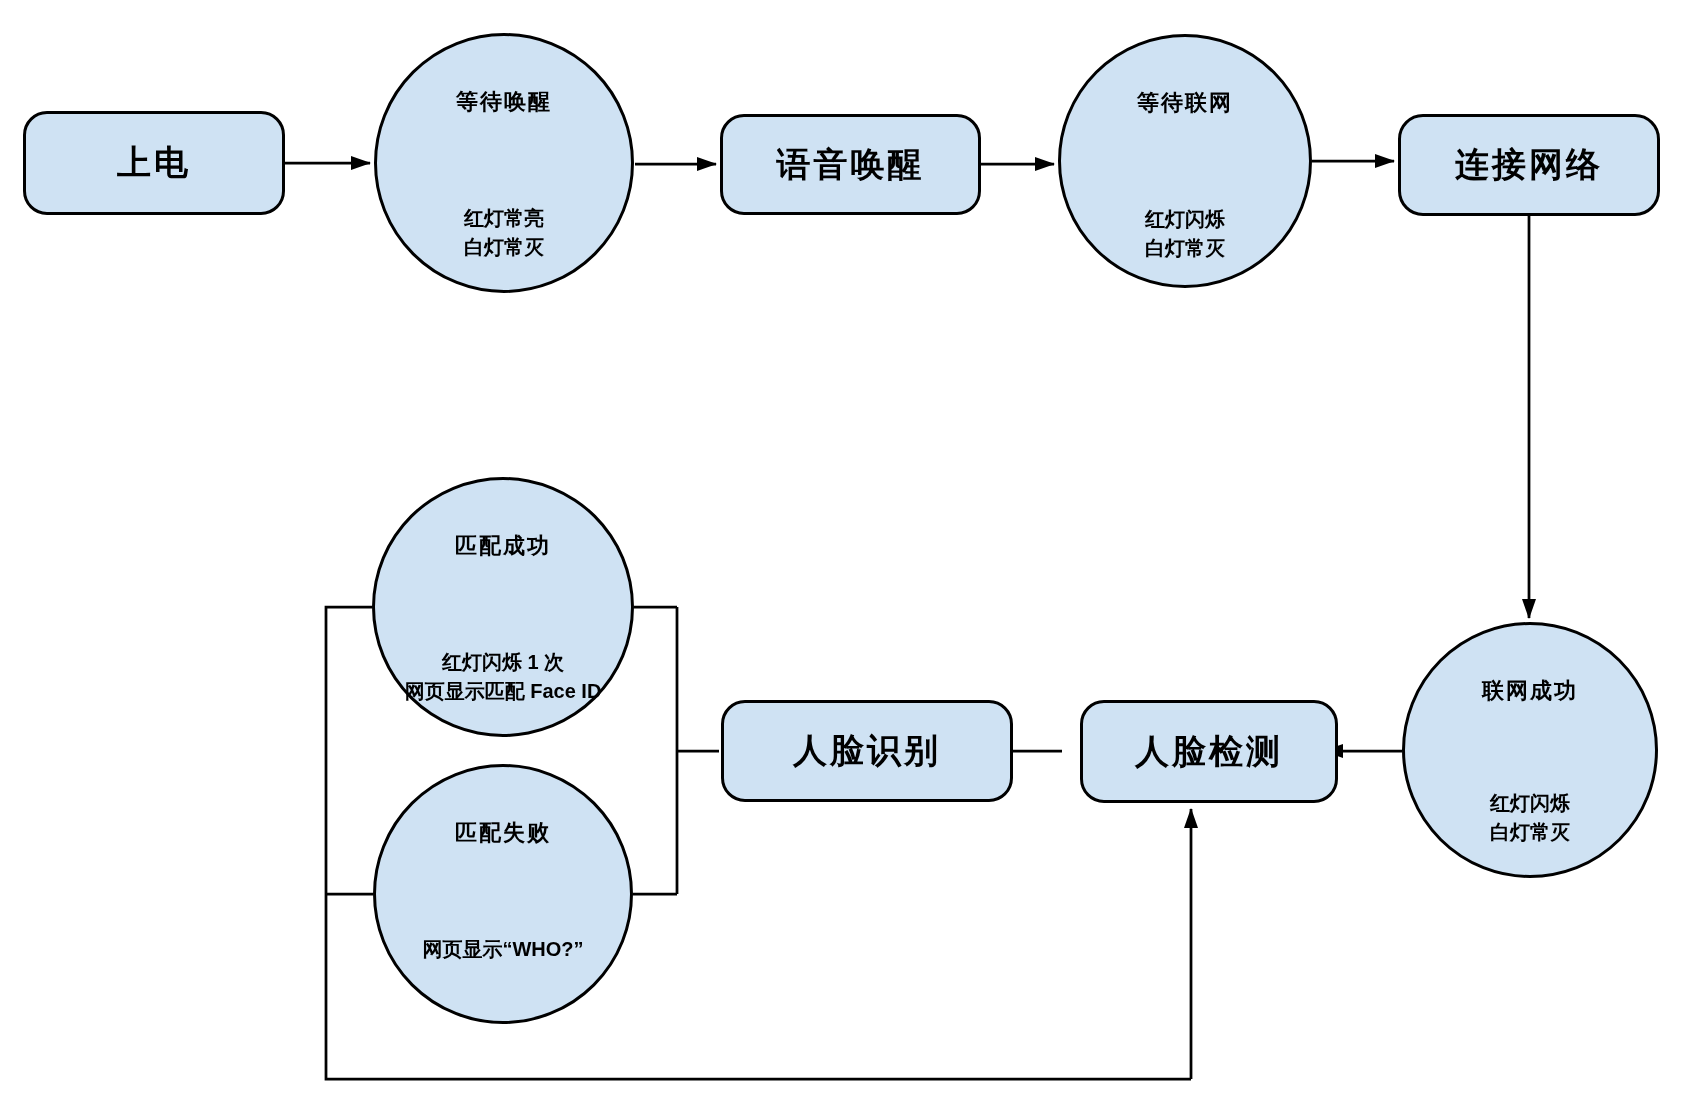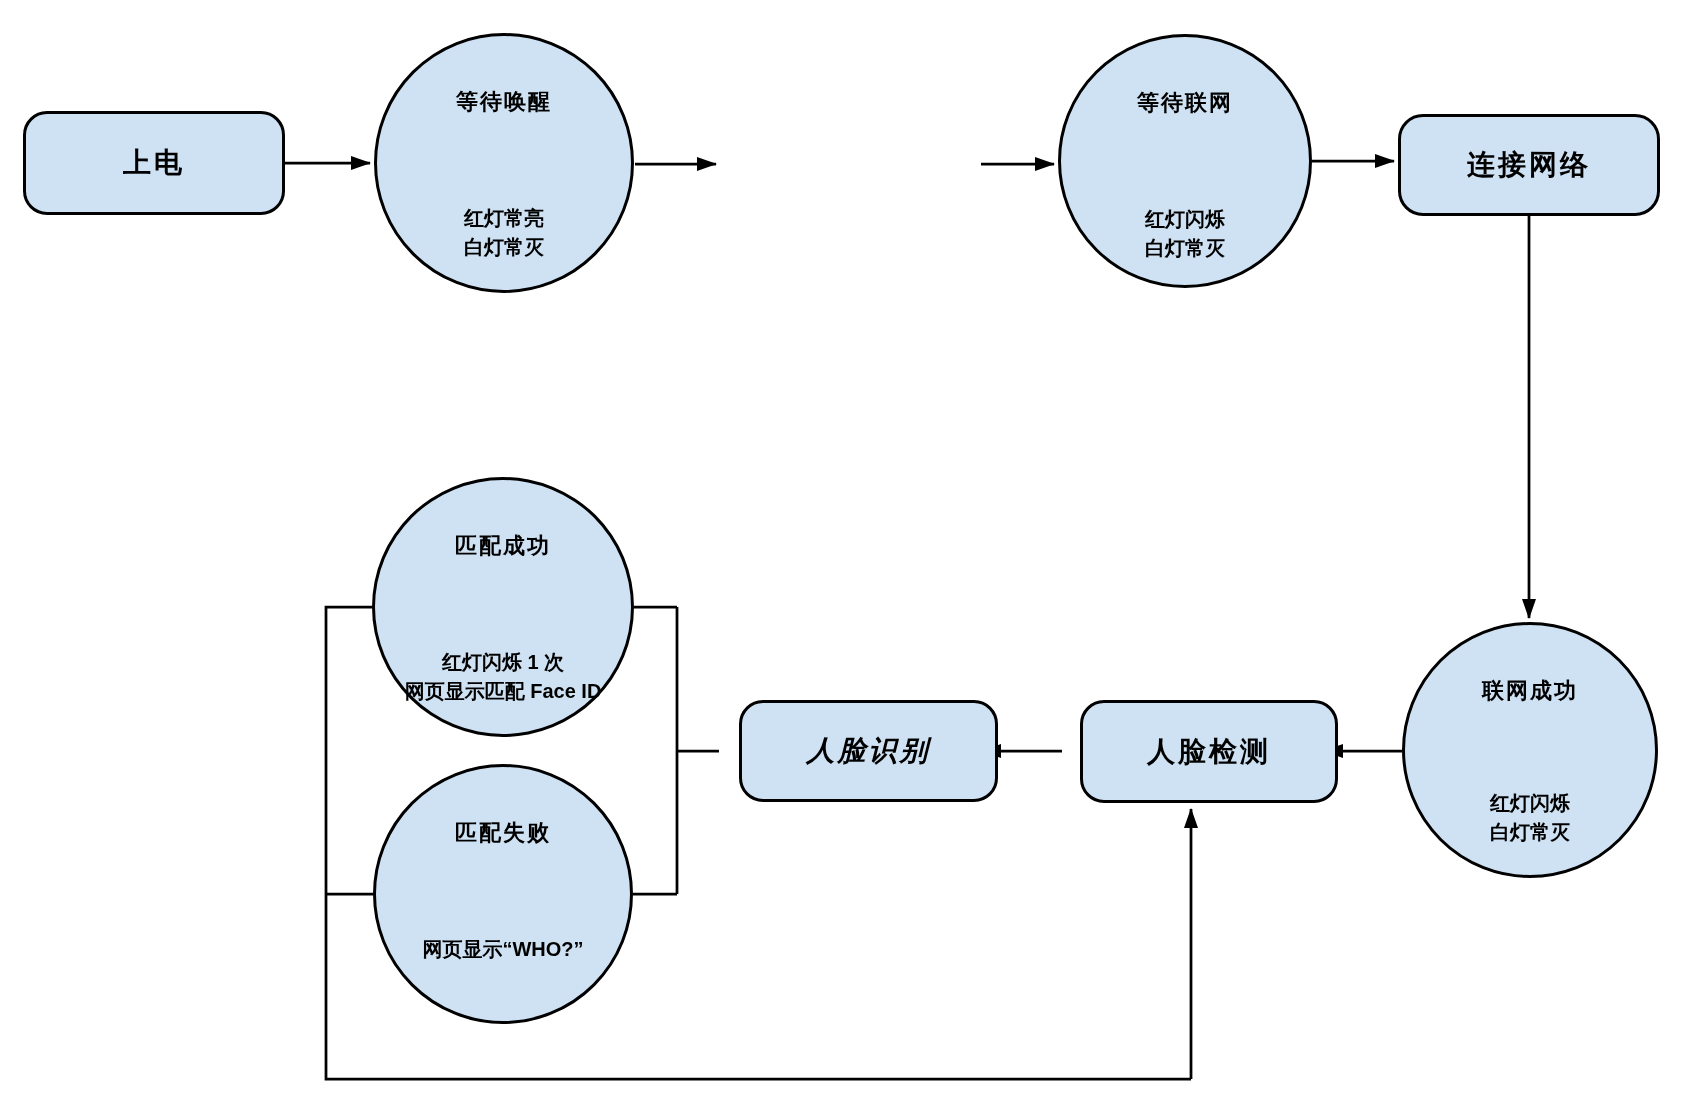--- a/index.html
+++ b/index.html
@@ -33,21 +33,21 @@
     border: 3px solid var(--node-border, #000000);
     color: #000;
   }
   .node.rect {
     border-radius: 24px;
     display: flex;
     align-items: center;
     justify-content: center;
   }
   .node.rect .label {
-    font-size: 28px;
+    font-size: 34px;
     font-weight: 600;
     letter-spacing: 3px;
     white-space: nowrap;
   }
   .node.circle {
     border-radius: 50%;
     text-align: center;
     padding-top: 48px;
   }
   .node.circle .title {
@@ -67,21 +67,21 @@
     white-space: nowrap;
   }
   
   #n-power-on        { left: 23px;   top: 111px; width: 262px; height: 104px; }
   #n-wait-wake       { left: 374px;  top: 33px;  width: 260px; height: 260px; }
   #n-voice-wake      { left: 720px;  top: 114px; width: 261px; height: 101px; }
   #n-wait-network    { left: 1058px; top: 34px;  width: 254px; height: 254px; }
   #n-connect-network { left: 1398px; top: 114px; width: 262px; height: 102px; border-radius: 25px; }
   #n-network-success { left: 1402px; top: 622px; width: 256px; height: 256px; }
   #n-face-detect     { left: 1062px; top: 700px; width: 258px; height: 103px; margin-left: 18px; }
-  #n-face-recognize  { left: 739px;  top: 700px; width: 259px; height: 102px; font-style: italic; }
+  #n-face-recognize  { left: 721px;  top: 700px; width: 292px; height: 102px; }
   #n-match-success   { left: 372px;  top: 477px; width: 262px; height: 260px; }
   #n-match-fail      { left: 373px;  top: 764px; width: 260px; height: 260px; }
   
   #n-network-success .subs { margin-top: 80px; }
 </style>
 </head>
 <body>
 
 <div id="canvas">
 
@@ -108,20 +108,23 @@
   </div>
 
   <div class="node circle" id="n-wait-wake">
     <div class="title">等待唤醒</div>
     <div class="subs">
       <div class="sub">红灯常亮</div>
       <div class="sub">白灯常灭</div>
     </div>
   </div>
 
+  <div class="node rect" id="n-voice-wake">
+    <div class="label">语音唤醒</div>
+  </div>
 
   <div class="node circle" id="n-wait-network">
     <div class="title">等待联网</div>
     <div class="subs">
       <div class="sub">红灯闪烁</div>
       <div class="sub">白灯常灭</div>
     </div>
   </div>
 
   <div class="node rect" id="n-connect-network">

